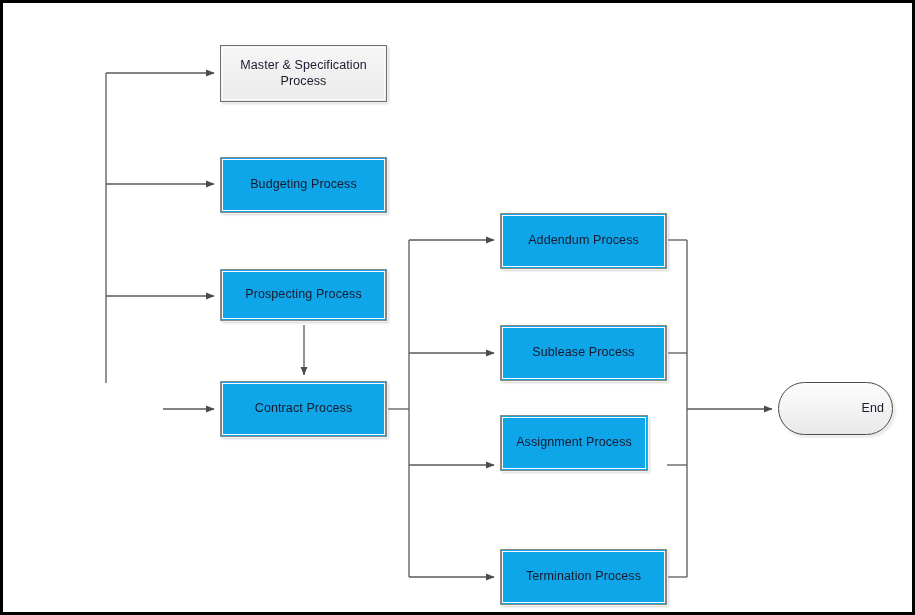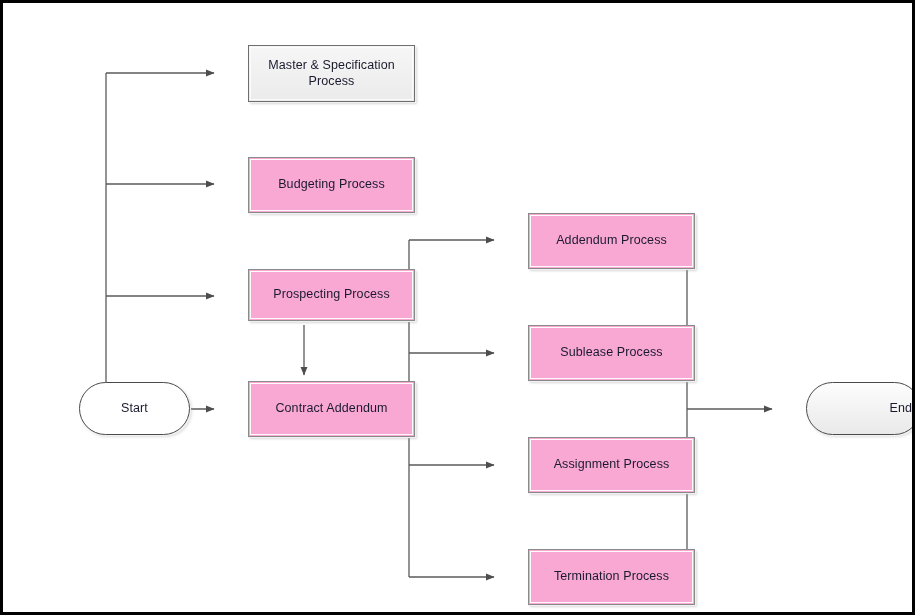--- a/index.html
+++ b/index.html
@@ -30,25 +30,24 @@
     position: absolute;
     box-sizing: border-box;
     display: flex;
     align-items: center;
     justify-content: center;
     text-align: center;
     font-size: 12.5px;
     color: #1a1a2e;
     line-height: 1.25;
     letter-spacing: 0.1px;
-    margin-left: 28px;
   }
   .node-process {
     border: 1px solid #8a8a8a;
-    background: #f9a8d4;
+    background: #0ea5e9;
     box-shadow: 1px 1px 0 0 #f0f0f0, 2px 2px 2px 0 rgba(170,170,170,0.45);
   }
   .node-process .inner-rule {
     position: absolute;
     left: 1px; right: 1px; top: 1px; bottom: 1px;
     border: 1px solid #fbfbfb;
     pointer-events: none;
   }
   .node-process.shaded {
     background: linear-gradient(180deg, #f6f6f6 0%, #ebebeb 100%);
@@ -107,55 +106,52 @@
       <path d="M664,237 L684,237"></path>
       <path d="M664,350 L684,350"></path>
       <path d="M664,462 L684,462"></path>
       <path d="M664,574 L684,574"></path>
       <path d="M684,237 L684,574"></path>
 
       <path d="M684,406 L769,406" marker-end="url(#arrowhead)" stroke-width="1.6"></path>
     </g>
   </svg>
 
-  <div class="node node-terminator" style="left:48px; top:379px; width:111px; height:53px;">
-    <span class="node-label">Start</span>
-  </div>
 
   <div class="node node-process shaded" style="left:217px; top:42px; width:167px; height:57px;">
     <span class="inner-rule"></span>
     <span class="node-label">Master &amp; Specification Process</span>
   </div>
 
   <div class="node node-process" style="left:217px; top:154px; width:167px; height:56px;">
     <span class="inner-rule"></span>
     <span class="node-label">Budgeting Process</span>
   </div>
 
   <div class="node node-process" style="left:217px; top:266px; width:167px; height:52px;">
     <span class="inner-rule"></span>
     <span class="node-label">Prospecting Process</span>
   </div>
 
   <div class="node node-process" style="left:217px; top:378px; width:167px; height:56px;">
     <span class="inner-rule"></span>
-    <span class="node-label">Contract Addendum</span>
+    <span class="node-label">Contract Process</span>
   </div>
 
   <div class="node node-process" style="left:497px; top:210px; width:167px; height:56px;">
     <span class="inner-rule"></span>
     <span class="node-label">Addendum Process</span>
   </div>
 
   <div class="node node-process" style="left:497px; top:322px; width:167px; height:56px;">
     <span class="inner-rule"></span>
     <span class="node-label">Sublease Process</span>
   </div>
 
-  <div class="node node-process" style="left:497px; top:434px; width:167px; height:56px;">
+  <div class="node node-process" style="left:497px; top:412px; width:148px; height:56px;">
     <span class="inner-rule"></span>
     <span class="node-label">Assignment Process</span>
   </div>
 
   <div class="node node-process" style="left:497px; top:546px; width:167px; height:56px;justify-content:center;">
     <span class="inner-rule"></span>
     <span class="node-label">Termination Process</span>
   </div>
 
   <div class="node node-terminator shaded" style="left:775px; top:379px; width:115px; height:53px;">

